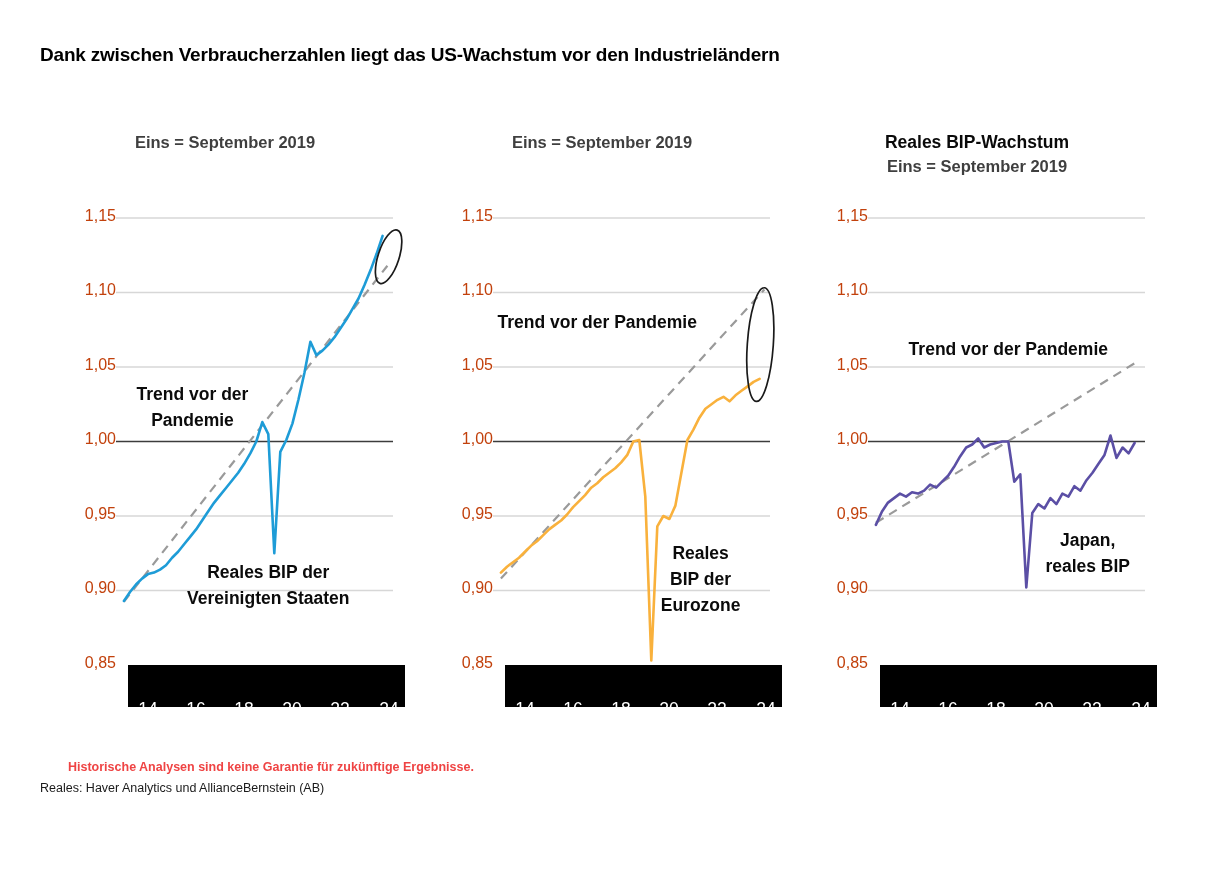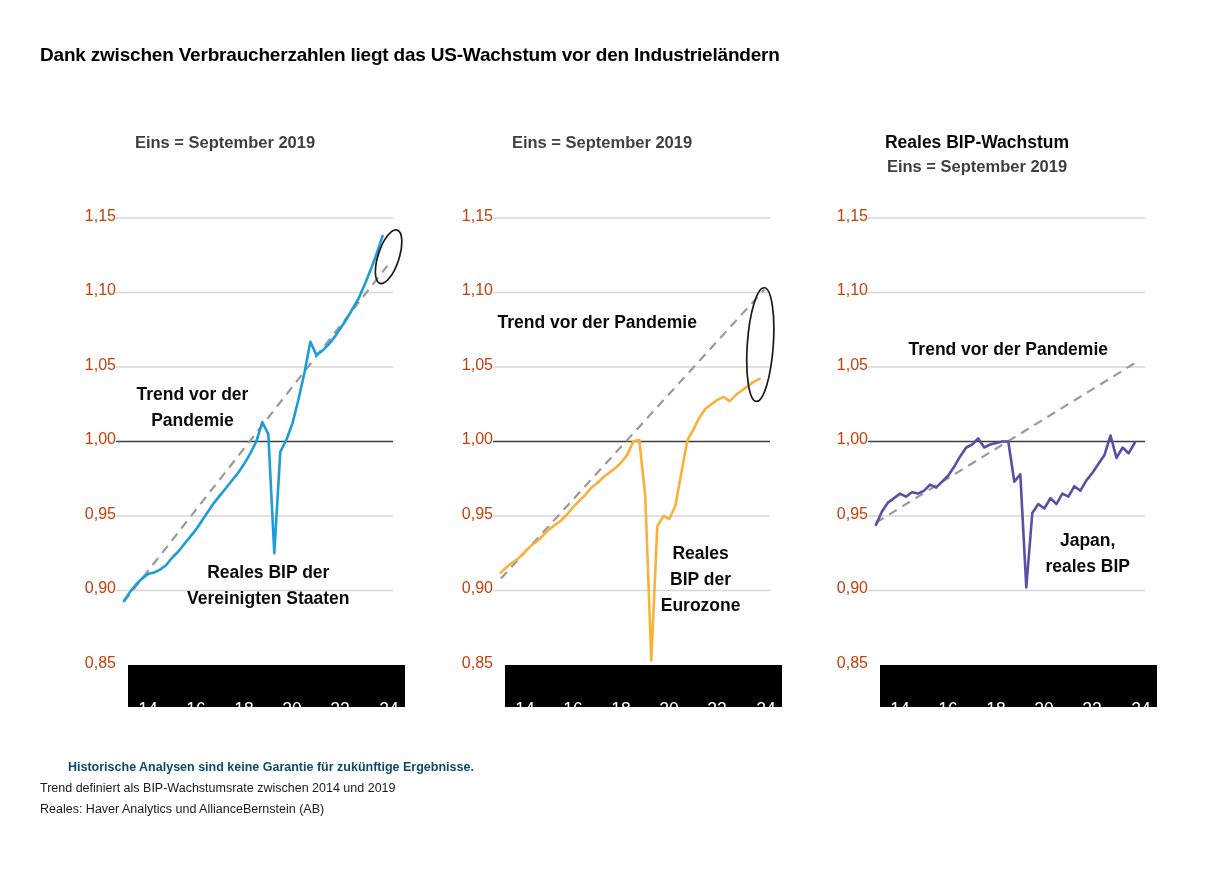--- a/index.html
+++ b/index.html
@@ -18,21 +18,21 @@
   .chart-title{font-size:17.5px;font-weight:bold;color:#0a0a0a;line-height:24px;}
   .chart-subtitle{font-size:16.5px;font-weight:bold;color:#3f3f3f;line-height:24px;}
   .ylabels{position:absolute;left:0;top:84px;width:76px;height:451px;}
   .ylabel{position:absolute;right:0;font-size:16px;color:#c2410c;white-space:nowrap;}
   .plot-wrap{position:absolute;left:76px;top:84px;width:277px;height:451px;}
   .plot-wrap svg{overflow:visible;display:block;}
   .anno{font-family:"Liberation Sans","DejaVu Sans",sans-serif;font-size:17.5px;font-weight:bold;fill:#0b0b0b;}
   .xbar{position:absolute;left:88px;top:535px;width:277px;height:42px;background:#000;}
   .xtick{position:absolute;top:0;width:30px;text-align:center;line-height:42px;color:#fff;font-size:17.5px;margin-top:23px;}
   .footnotes{position:absolute;left:40px;top:757px;font-size:12.5px;line-height:20.8px;color:#1a1a1a;}
-  .footnote-bold{font-weight:bold;color:#0c4a6e;padding-left:28px;}
+  .footnote-bold{font-weight:bold;color:#ef4444;padding-left:28px;}
 </style>
 </head>
 <body>
 
 <div class="page-title">Dank zwischen Verbraucherzahlen liegt das US-Wachstum vor den Industrieländern</div>
 
 <section class="chart-block" style="left:40px">
   <div class="chart-header">
     <div class="chart-subtitle">Eins = September 2019</div>
   </div>
@@ -141,15 +141,14 @@
       <span class="xtick" style="left: 53px;">16</span>
       <span class="xtick" style="left: 101px;">18</span>
       <span class="xtick" style="left: 149px;">20</span>
       <span class="xtick" style="left: 197px;">22</span>
       <span class="xtick" style="left: 246px;">24</span>
     </div>
 </section>
 
 <div class="footnotes">
   <div class="footnote-bold">Historische Analysen sind keine Garantie für zukünftige Ergebnisse.</div>
-  <div>Trend definiert als BIP-Wachstumsrate zwischen 2014 und 2019</div>
   <div>Reales: Haver Analytics und AllianceBernstein (AB)</div>
 </div>
 
 </body></html>

